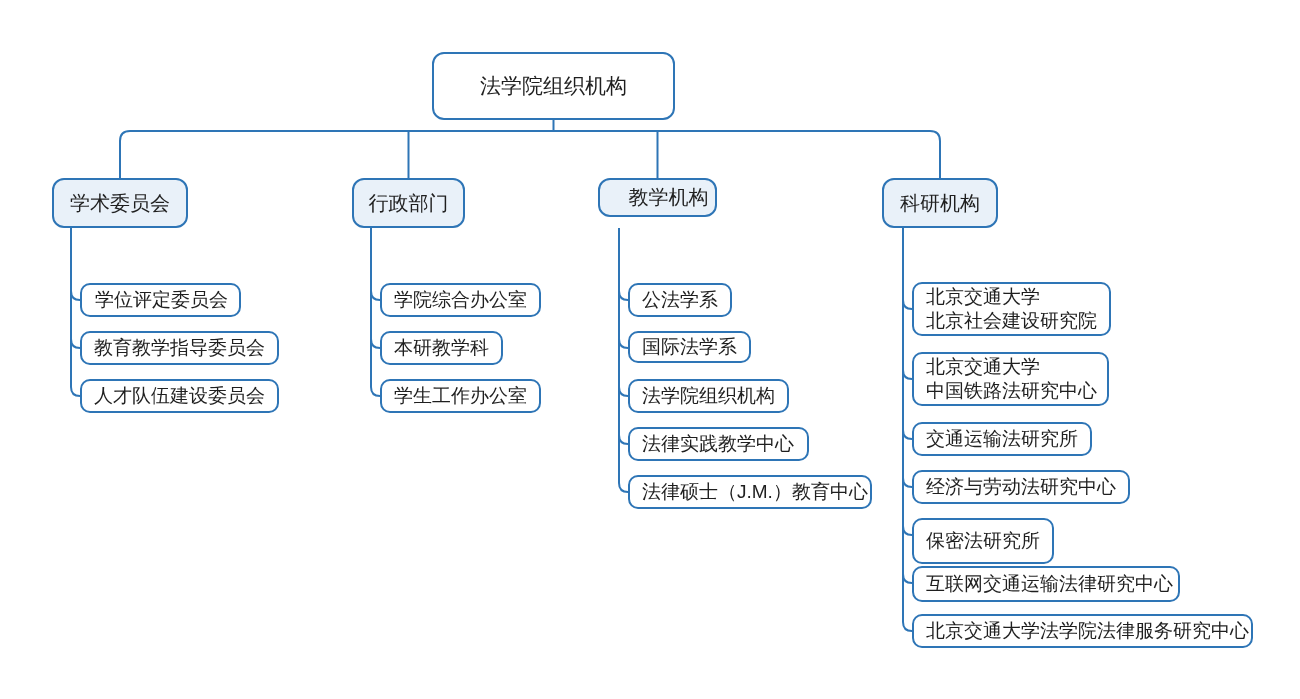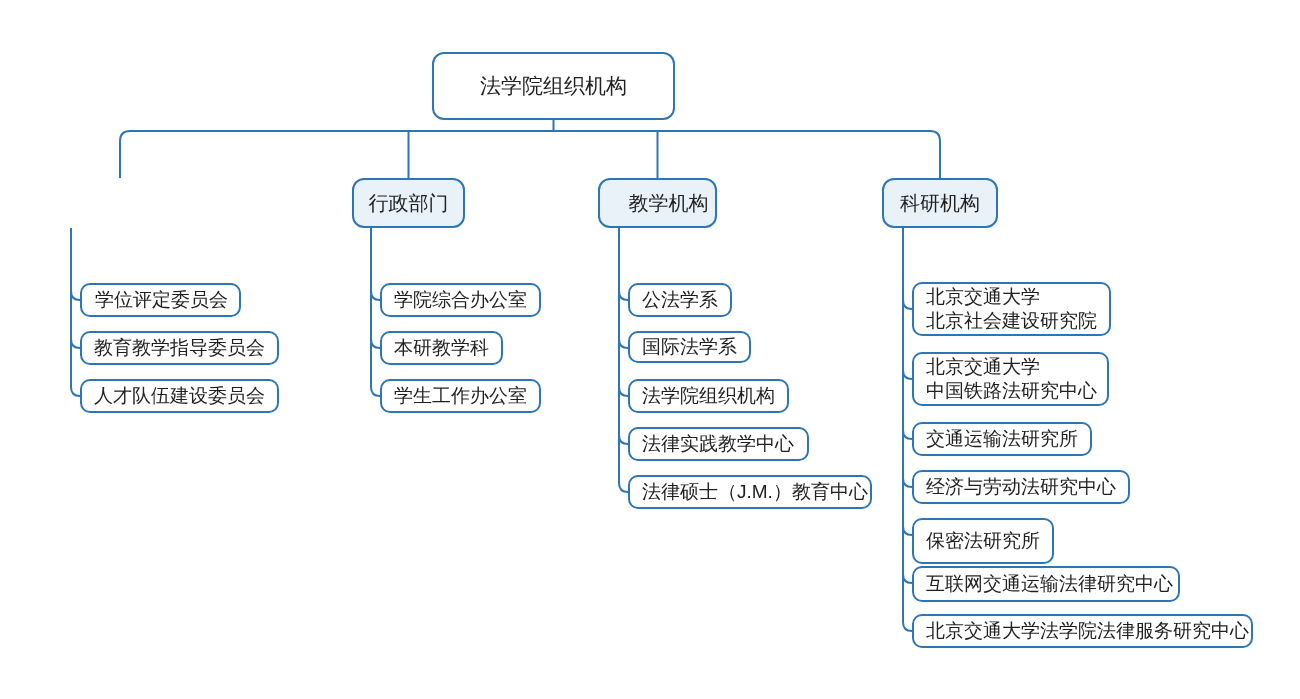--- a/index.html
+++ b/index.html
@@ -70,28 +70,29 @@
       <path d="M903 228 V622 Q903 631 912 631" fill="none" stroke="#2E75B6" stroke-width="2"></path>
       <path d="M903 300 Q903 309 912 309" fill="none" stroke="#2E75B6" stroke-width="2"></path>
       <path d="M903 370 Q903 379 912 379" fill="none" stroke="#2E75B6" stroke-width="2"></path>
       <path d="M903 430 Q903 439 912 439" fill="none" stroke="#2E75B6" stroke-width="2"></path>
       <path d="M903 478 Q903 487 912 487" fill="none" stroke="#2E75B6" stroke-width="2"></path>
       <path d="M903 526 Q903 535 912 535" fill="none" stroke="#2E75B6" stroke-width="2"></path>
       <path d="M903 574 Q903 583 912 583" fill="none" stroke="#2E75B6" stroke-width="2"></path>
     </svg>
   <div class="node root-node" id="root-node" style="left:432px;top:52px;width:243px;height:68px;">法学院组织机构</div>
 
+<div class="node branch-node" style="left: 52px; top: 178px; width: 136px; height: 50px;">学术委员会</div>
     <div class="node child-node" style="left: 80px; top: 283px; width: 161px; height: 34px; padding-left: 13px;">学位评定委员会</div>
     <div class="node child-node" style="left: 80px; top: 331px; width: 199px; height: 34px;">教育教学指导委员会</div>
     <div class="node child-node" style="left: 80px; top: 379px; width: 199px; height: 34px;">人才队伍建设委员会</div>
     <div class="node branch-node" style="left: 352px; top: 178px; width: 113px; height: 50px;">行政部门</div>
     <div class="node child-node" style="left: 380px; top: 283px; width: 161px; height: 34px;">学院综合办公室</div>
     <div class="node child-node" style="left: 380px; top: 331px; width: 123px; height: 34px;">本研教学科</div>
     <div class="node child-node" style="left: 380px; top: 379px; width: 161px; height: 34px;">学生工作办公室</div>
-    <div class="node branch-node" style="left: 598px; top: 178px; width: 119px; height: 50px; padding-left: 22px;">教学机构</div>
+    <div class="node branch-node" style="left: 598px; top: 178px; width: 119px; height: 39px; padding-left: 22px;">教学机构</div>
     <div class="node child-node" style="left: 628px; top: 283px; width: 104px; height: 34px; border-radius: 10px;">公法学系</div>
     <div class="node child-node" style="left: 628px; top: 331px; width: 123px; height: 32px;">国际法学系</div>
     <div class="node child-node" style="left: 628px; top: 379px; width: 161px; height: 34px;">法学院组织机构</div>
     <div class="node child-node" style="left: 628px; top: 475px; width: 244px; height: 34px;">法律硕士（J.M.）教育中心</div>
     <div class="node child-node" style="left: 628px; top: 427px; width: 181px; height: 34px;">法律实践教学中心</div>
     <div class="node branch-node" style="left: 882px; top: 178px; width: 116px; height: 50px;">科研机构</div>
     <div class="node child-node" style="left: 912px; top: 282px; width: 199px; height: 54px;">
       <span class="multiline">北京交通大学
 北京社会建设研究院</span>
     </div>

